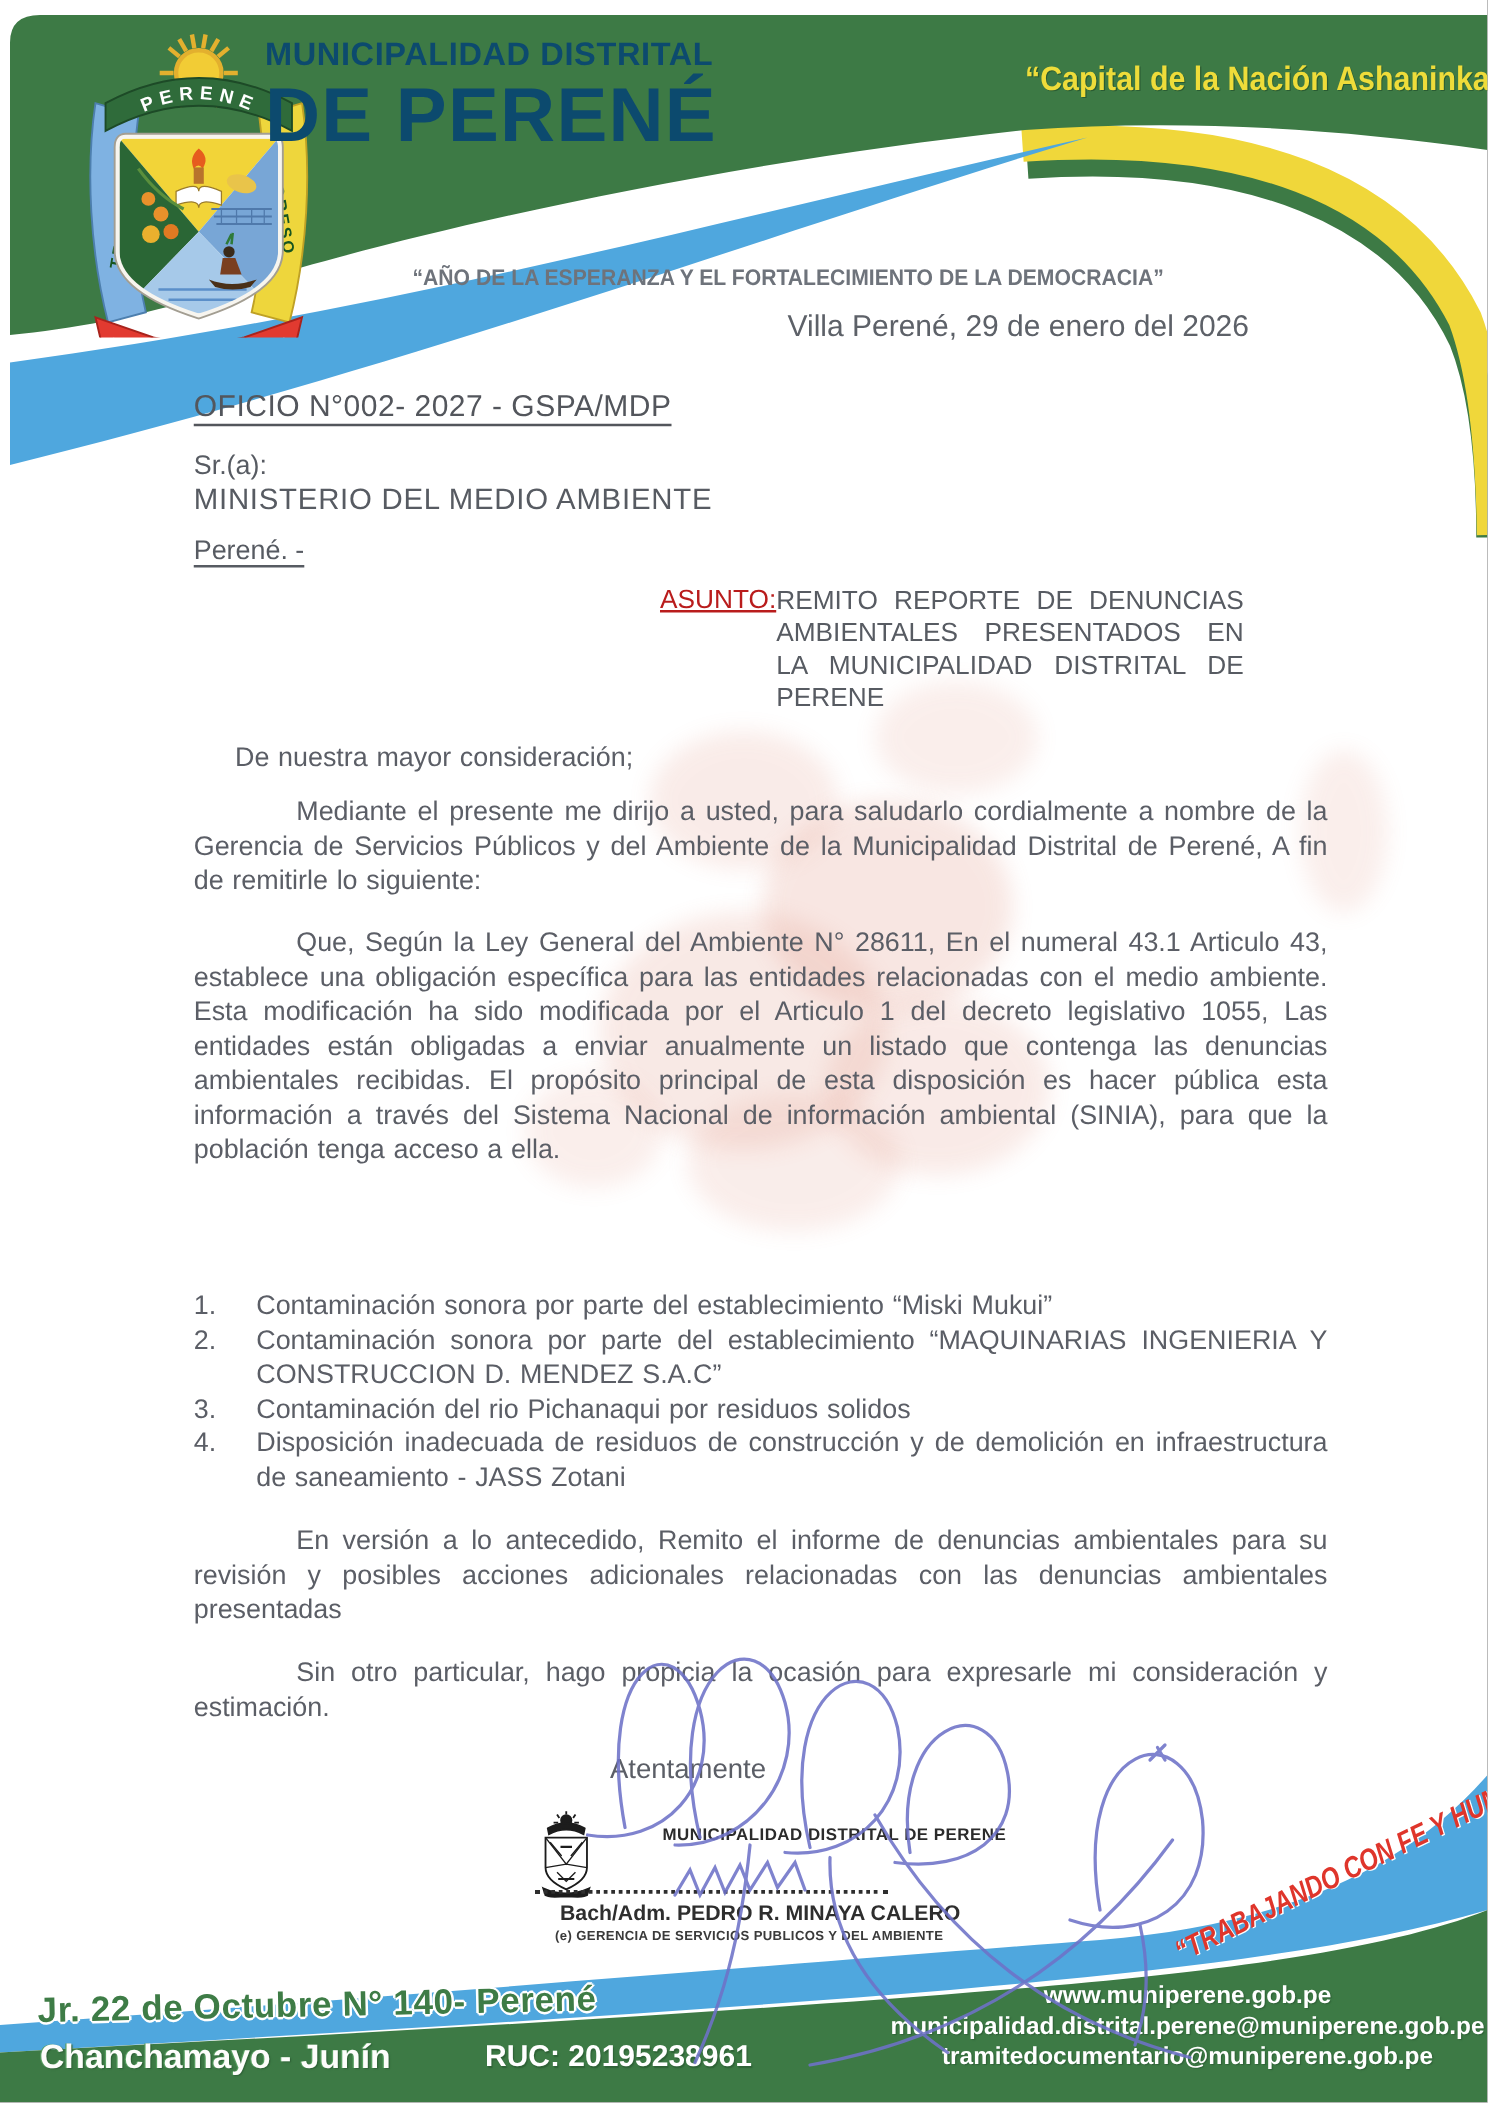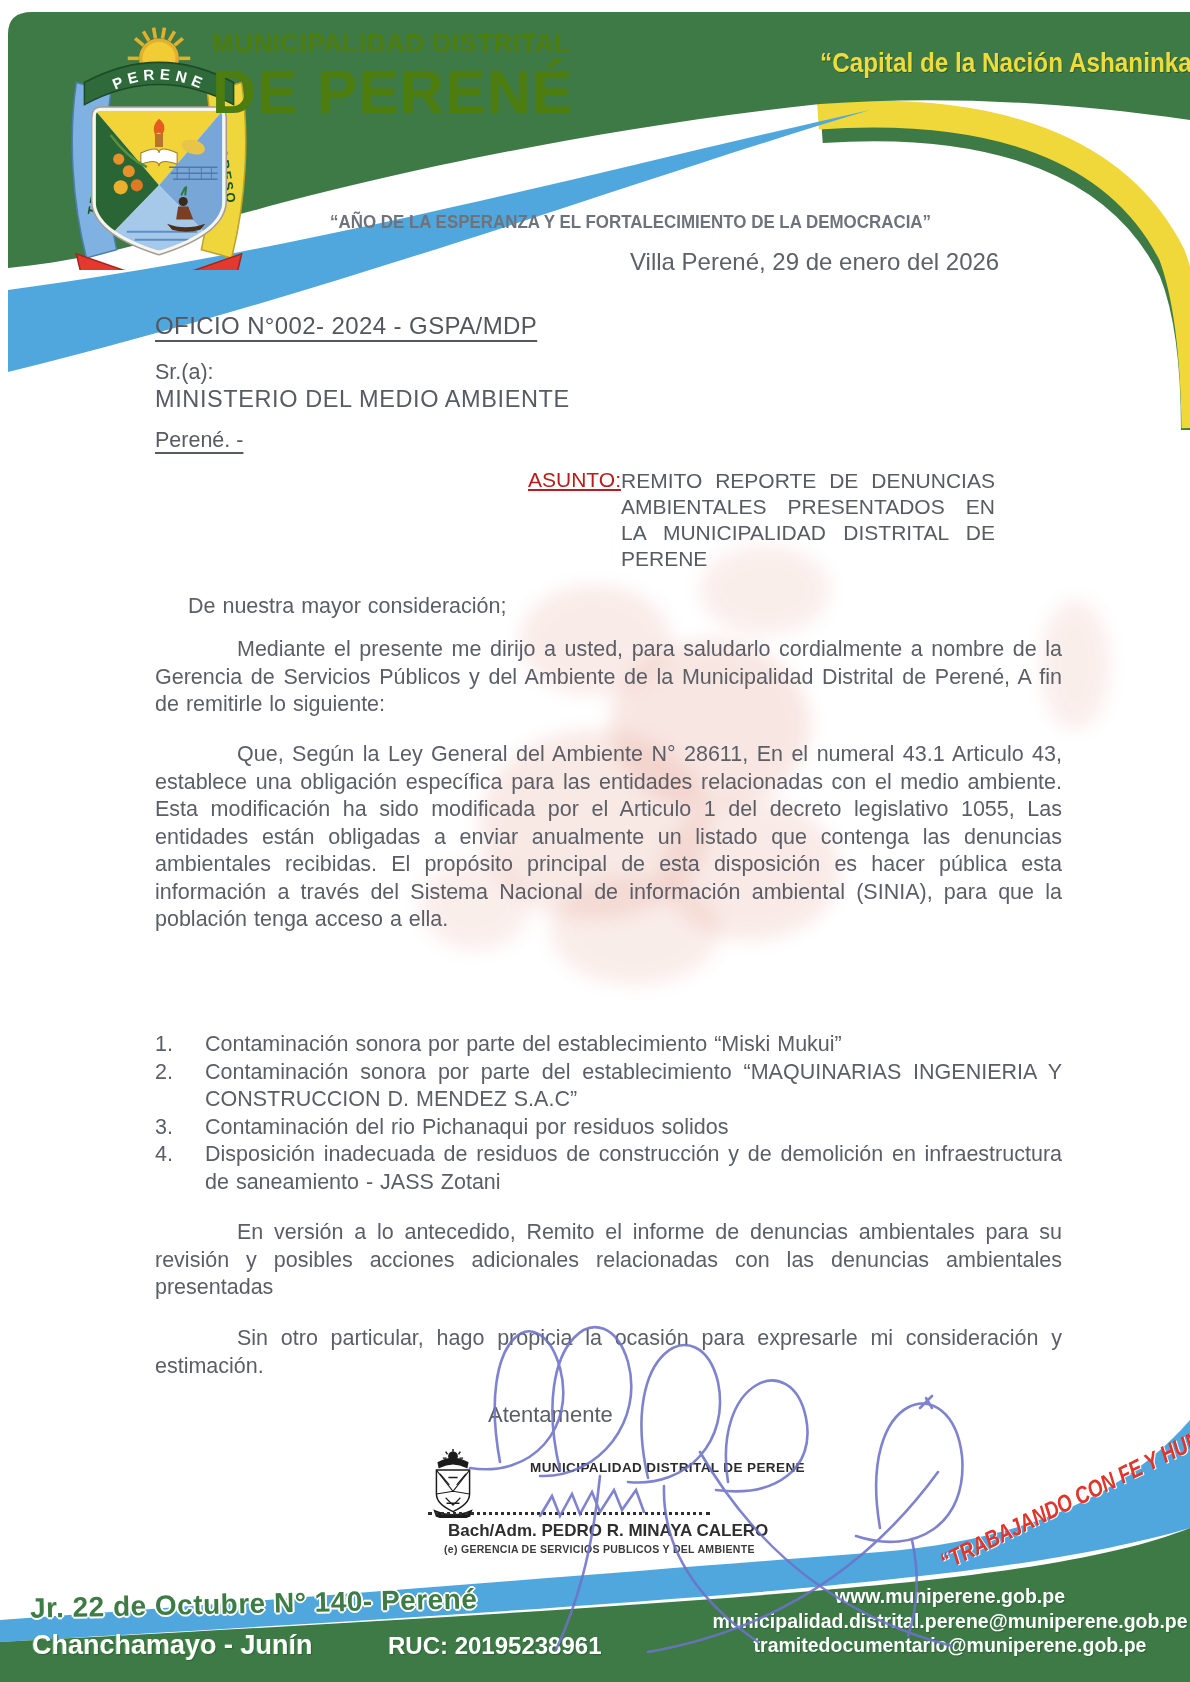--- a/index.html
+++ b/index.html
@@ -3,21 +3,21 @@
 <meta charset="utf-8">
 <style>
   html,body{margin:0;padding:0;background:#888;}
   .page{position:relative;width:1190px;height:1682px;background:#ffffff;overflow:hidden;
         font-family:"Liberation Sans", sans-serif; margin:0 auto;}
   svg{display:block;}
 
   
   .header-art{position:absolute;left:0;top:0;z-index:1;}
   .emblem{position:absolute;left:30px;top:16px;width:258px;height:254px;z-index:3;}
-  .org-name{position:absolute;left:212px;top:30px;z-index:3;color:#4d7c0f;line-height:1;}
+  .org-name{position:absolute;left:212px;top:30px;z-index:3;color:#0c4a6e;line-height:1;}
   .org1{font-size:26px;font-weight:800;letter-spacing:.5px;}
   .org2{font-size:61px;font-weight:800;letter-spacing:1px;margin-top:6px;}
   .capital{position:absolute;left:820px;top:48px;z-index:3;color:#eedc3a;font-size:27px;font-weight:800;
            transform:scaleX(.9);transform-origin:left;white-space:nowrap;text-shadow:1px 1px 0 #2a5c33;}
   .year-motto{position:absolute;left:330px;top:212px;width:500px;text-align:center;z-index:3;color:#6e737b;
            font-size:18px;font-weight:700;transform:scaleX(.94);transform-origin:left;white-space:nowrap;}
 
   
   .ink{color:#575b62;}
   .date{position:absolute;left:630px;top:248px;font-size:24px;color:#5d6168;z-index:3;white-space:nowrap;}
@@ -195,21 +195,21 @@
   </svg>
 
   <div class="org-name">
     <div class="org1">MUNICIPALIDAD DISTRITAL</div>
     <div class="org2">DE PERENÉ</div>
   </div>
   <div class="capital">“Capital de la Nación Ashaninka”</div>
   <div class="year-motto">“AÑO DE LA ESPERANZA Y EL FORTALECIMIENTO DE LA DEMOCRACIA”</div>
 
   <div class="date">Villa Perené, 29 de enero del 2026</div>
-  <div class="ref">OFICIO N°002- 2024 - GSPA/MDP</div>
+  <div class="ref">OFICIO N°002- 2027 - GSPA/MDP</div>
   <div class="salut ink">Sr.(a):</div>
   <div class="recipient ink">MINISTERIO DEL MEDIO AMBIENTE</div>
   <div class="place ink">Perené. -</div>
 
   <div class="subject">
     <div class="subject-label">ASUNTO:</div>
     <div class="subject-text">REMITO REPORTE DE DENUNCIAS AMBIENTALES PRESENTADOS EN LA MUNICIPALIDAD DISTRITAL DE PERENE</div>
   </div>
 
   <div class="body-block greeting">De nuestra mayor consideración;</div>

